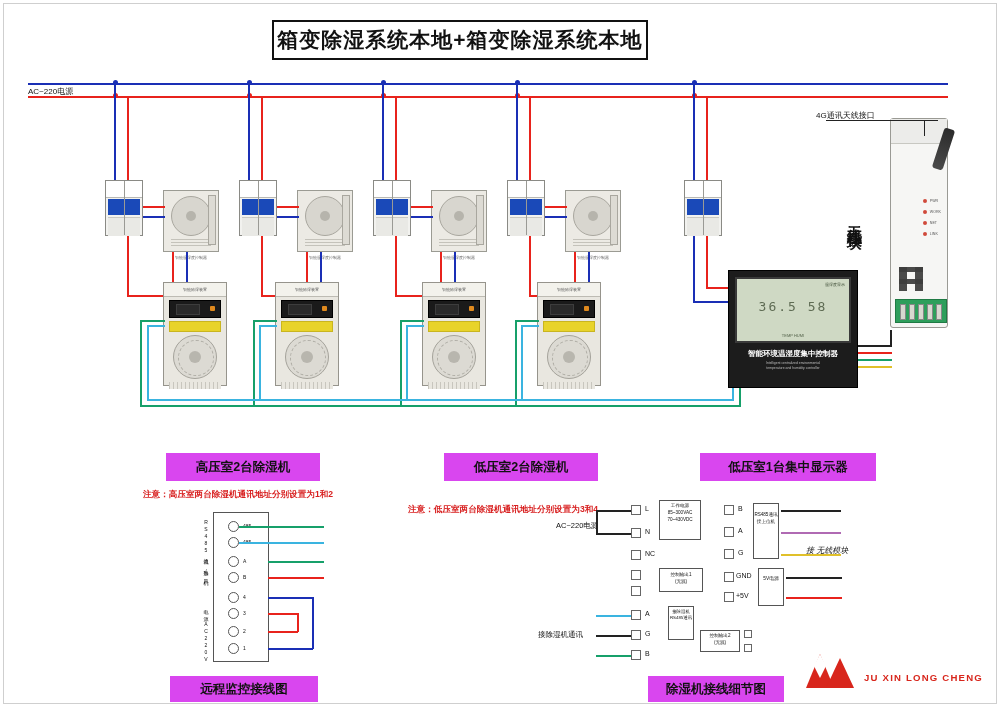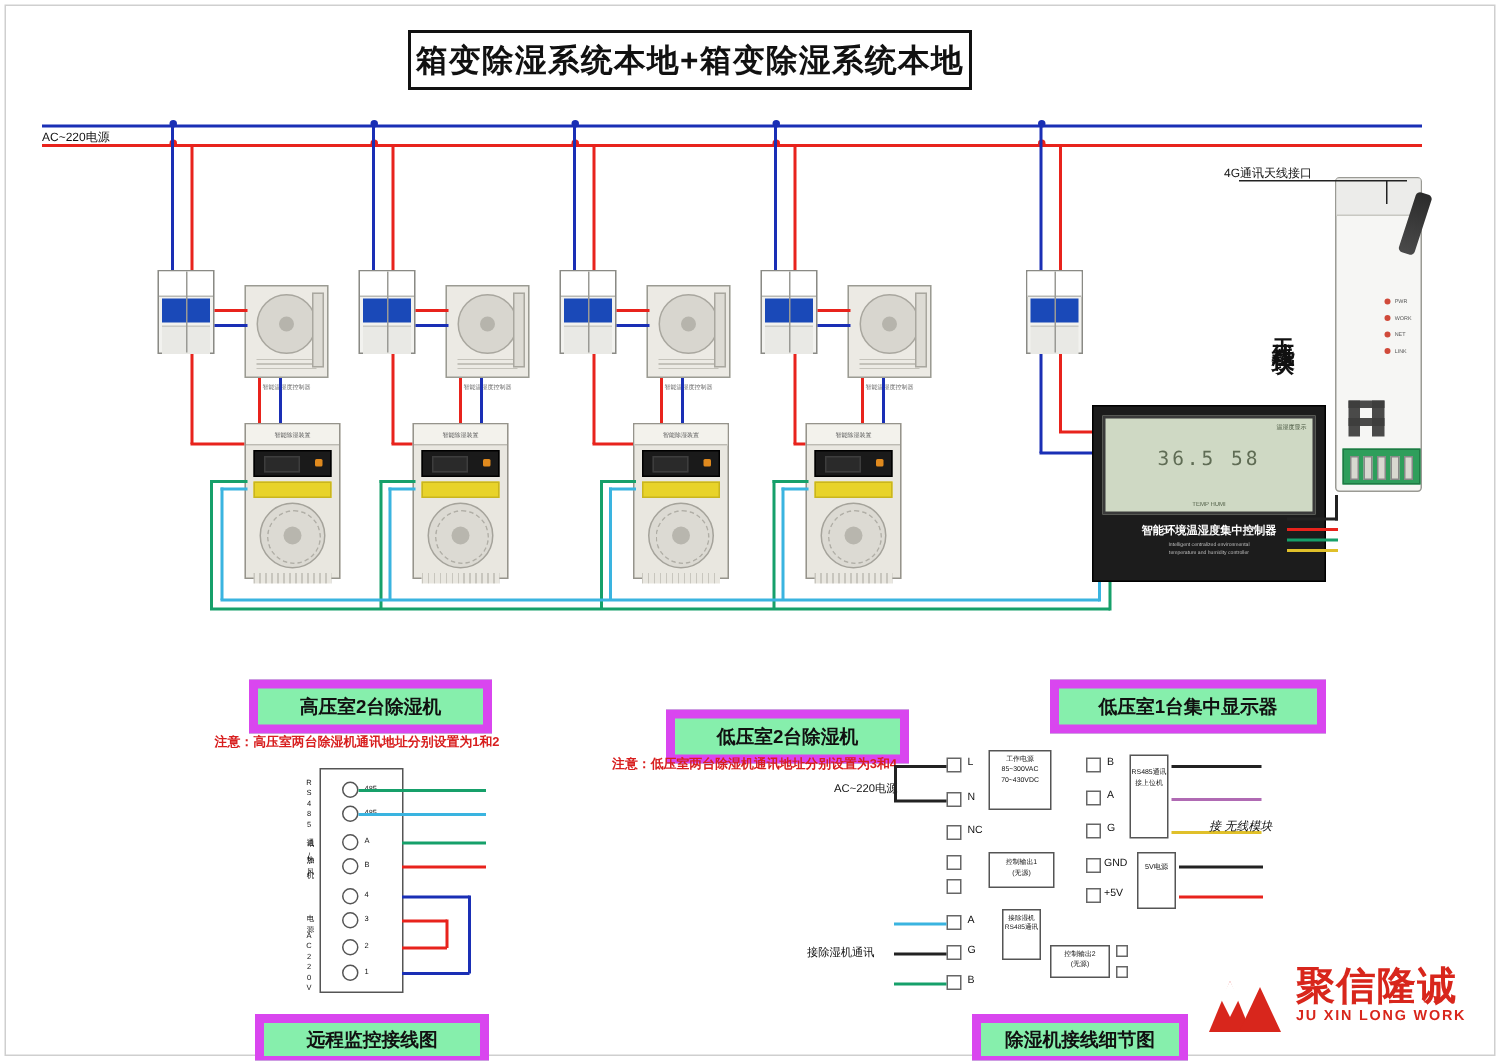--- a/index.html
+++ b/index.html
@@ -53,21 +53,21 @@
   .dehu .screen{height:16px;margin:3px 5px;background:#1a1a1a;border:1px solid #000;position:relative;}
   .dehu .screen .seg{position:absolute;left:6px;top:3px;width:22px;height:9px;background:#2a2a2a;border:1px solid #3d3d3d;}
   .dehu .screen .dot{position:absolute;right:5px;top:5px;width:5px;height:5px;background:#e08a1e;border-radius:1px;}
   .dehu .band{height:9px;margin:1px 5px;background:#e8d32a;border:1px solid #c9b51f;}
   .dehu .fan{width:42px;height:42px;border-radius:50%;margin:3px auto 0 auto;background:#dcdad3;border:1px solid #a5a39b;position:relative;}
   .dehu .fan:before{content:"";position:absolute;left:50%;top:50%;width:12px;height:12px;margin:-6px 0 0 -6px;border-radius:50%;background:#b8b6ae;}
   .dehu .fan:after{content:"";position:absolute;left:50%;top:50%;width:34px;height:34px;margin:-17px 0 0 -17px;border-radius:50%;border:1px dashed #b0aea6;}
   .dehu .foot{height:7px;margin:3px 5px 0 5px;background:repeating-linear-gradient(to right,#c8c6be 0 1px,#e9e7e0 1px 4px);}
 
   
-  #controller{left:728px;top:270px;width:156px;height:118px;background:#1c1c1c;border:1px solid #000;box-sizing:border-box;padding:6px;}
+  #controller{left:728px;top:270px;width:130px;height:118px;background:#1c1c1c;border:1px solid #000;box-sizing:border-box;padding:6px;}
   #controller .lcd{height:62px;background:#cfd9c4;border:2px solid #3a3a3a;position:relative;}
   #controller .lcd .tiny{position:absolute;right:4px;top:3px;font-size:4px;color:#3b4a33;}
   #controller .lcd .big{position:absolute;left:0;right:0;top:20px;text-align:center;font-size:13px;color:#5f6c54;letter-spacing:2px;font-family:"DejaVu Sans Mono",monospace;}
   #controller .lcd .base{position:absolute;left:0;right:0;bottom:3px;text-align:center;font-size:4px;color:#55634b;}
   #controller .ctitle{color:#fff;font-size:7.5px;text-align:center;margin-top:6px;font-weight:bold;}
   #controller .csub{color:#bdbdbd;font-size:3.4px;text-align:center;line-height:1.35;margin-top:2px;}
 
   
   #wireless{left:890px;top:118px;width:58px;height:210px;background:#f6f6f4;border:1px solid #9a9a94;box-sizing:border-box;border-radius:3px;}
   #wireless .wtop{height:24px;background:#ececea;border-bottom:1px solid #c8c8c2;}
@@ -77,21 +77,21 @@
   #wireless .qr{position:absolute;left:8px;bottom:36px;width:24px;height:24px;
     background:
       linear-gradient(to right,#111 0 33%,transparent 33% 66%,#111 66% 100%),
       linear-gradient(to bottom,#111 0 20%,transparent 20% 50%,#111 50% 70%,transparent 70% 100%);
     background-blend-mode:multiply;opacity:.75;}
   #wireless .term{position:absolute;left:4px;bottom:4px;width:50px;height:22px;background:#2e9e5b;border:1px solid #1f7a44;}
   #wireless .term .pin{position:absolute;top:4px;width:4px;height:14px;background:#d8d8d0;border:1px solid #888;}
   #antenna{left:938px;top:128px;width:11px;height:42px;background:linear-gradient(to bottom,#2b2b2b,#4a4a4a);border-radius:3px;transform:rotate(18deg);}
 
   
-  .pill{border:6px solid #d946ef;background:#86efac;display:flex;align-items:center;justify-content:center;font-size:12.5px;font-weight:bold;}
+  .pill{border:2px solid #d946ef;background:#d946ef;display:flex;align-items:center;justify-content:center;font-size:12.5px;font-weight:bold;}
   .note{position:absolute;font-size:8.6px;color:#d81f1f;font-weight:bold;white-space:nowrap;}
 
   
   .tbox{position:absolute;border:1px solid #555;background:#fff;box-sizing:border-box;}
   .tsq{position:absolute;width:10px;height:10px;border:1px solid #666;background:#fff;box-sizing:border-box;}
   .tcir{position:absolute;width:11px;height:11px;border:1px solid #555;border-radius:50%;background:#fff;box-sizing:border-box;}
   .tlbl{position:absolute;font-size:7px;color:#111;}
   .tlbl-s{position:absolute;font-size:5px;color:#111;}
   .vtxt{position:absolute;font-size:5px;color:#111;writing-mode:vertical-rl;text-orientation:upright;letter-spacing:1px;}
 
@@ -335,21 +335,21 @@
   </div>
 </div>
 <div class="abs" id="antenna"></div>
 <div class="w wk abs" style="left:826px;top:120px;width:112px;height:1px;"></div>
 <div class="w wk abs" style="left:924px;top:120px;width:1px;height:16px;"></div>
 <div class="abs lbl" style="left:816px;top:110px;">4G通讯天线接口</div>
 
 <div class="abs" style="left:840px;top:180px;width:28px;height:80px;display:flex;align-items:center;justify-content:center;font-size:15px;font-weight:bold;writing-mode:vertical-rl;text-orientation:upright;letter-spacing:3px;">无线模块</div>
 
 <div class="abs pill" style="left:166px;top:453px;width:150px;height:24px;">高压室2台除湿机</div>
-<div class="abs pill" style="left:444px;top:473px;width:150px;height:24px;">低压室2台除湿机</div>
+<div class="abs pill" style="left:444px;top:453px;width:150px;height:24px;">低压室2台除湿机</div>
 <div class="abs pill" style="left:700px;top:453px;width:172px;height:24px;">低压室1台集中显示器</div>
 
 <div class="note" style="left:143px;top:489px;">注意：高压室两台除湿机通讯地址分别设置为1和2</div>
 <div class="note" style="left:408px;top:504px;">注意：低压室两台除湿机通讯地址分别设置为3和4</div>
 
 <div class="tbox" style="left:213px;top:512px;width:56px;height:150px;"></div>
 <div class="tcir" style="left:228px;top:521px;"></div>
 <div class="tcir" style="left:228px;top:537px;"></div>
 <div class="tcir" style="left:228px;top:556px;"></div>
 <div class="tcir" style="left:228px;top:572px;"></div>
@@ -451,15 +451,14 @@
 <div class="tlbl" style="left:806px;top:545px;font-size:8px;font-style:italic;">接 无线模块</div>
 
 <div class="abs pill" style="left:648px;top:676px;width:132px;height:22px;">除湿机接线细节图</div>
 
 <div class="abs" id="logo">
   <svg class="mark" viewBox="0 0 58 46">
     <polygon points="6,44 20,10 34,44" fill="#d8261c"></polygon>
     <polygon points="26,44 40,14 54,44" fill="#d8261c"></polygon>
     <polygon points="20,10 26,22 20,34 14,22" fill="#ffffff"></polygon>
   </svg>
-  <div class="cn">聚信隆诚</div>
-  <div class="en">JU XIN LONG WORK</div>
+  <div class="en">JU XIN LONG CHENG</div>
 </div>
 
 </body></html>

